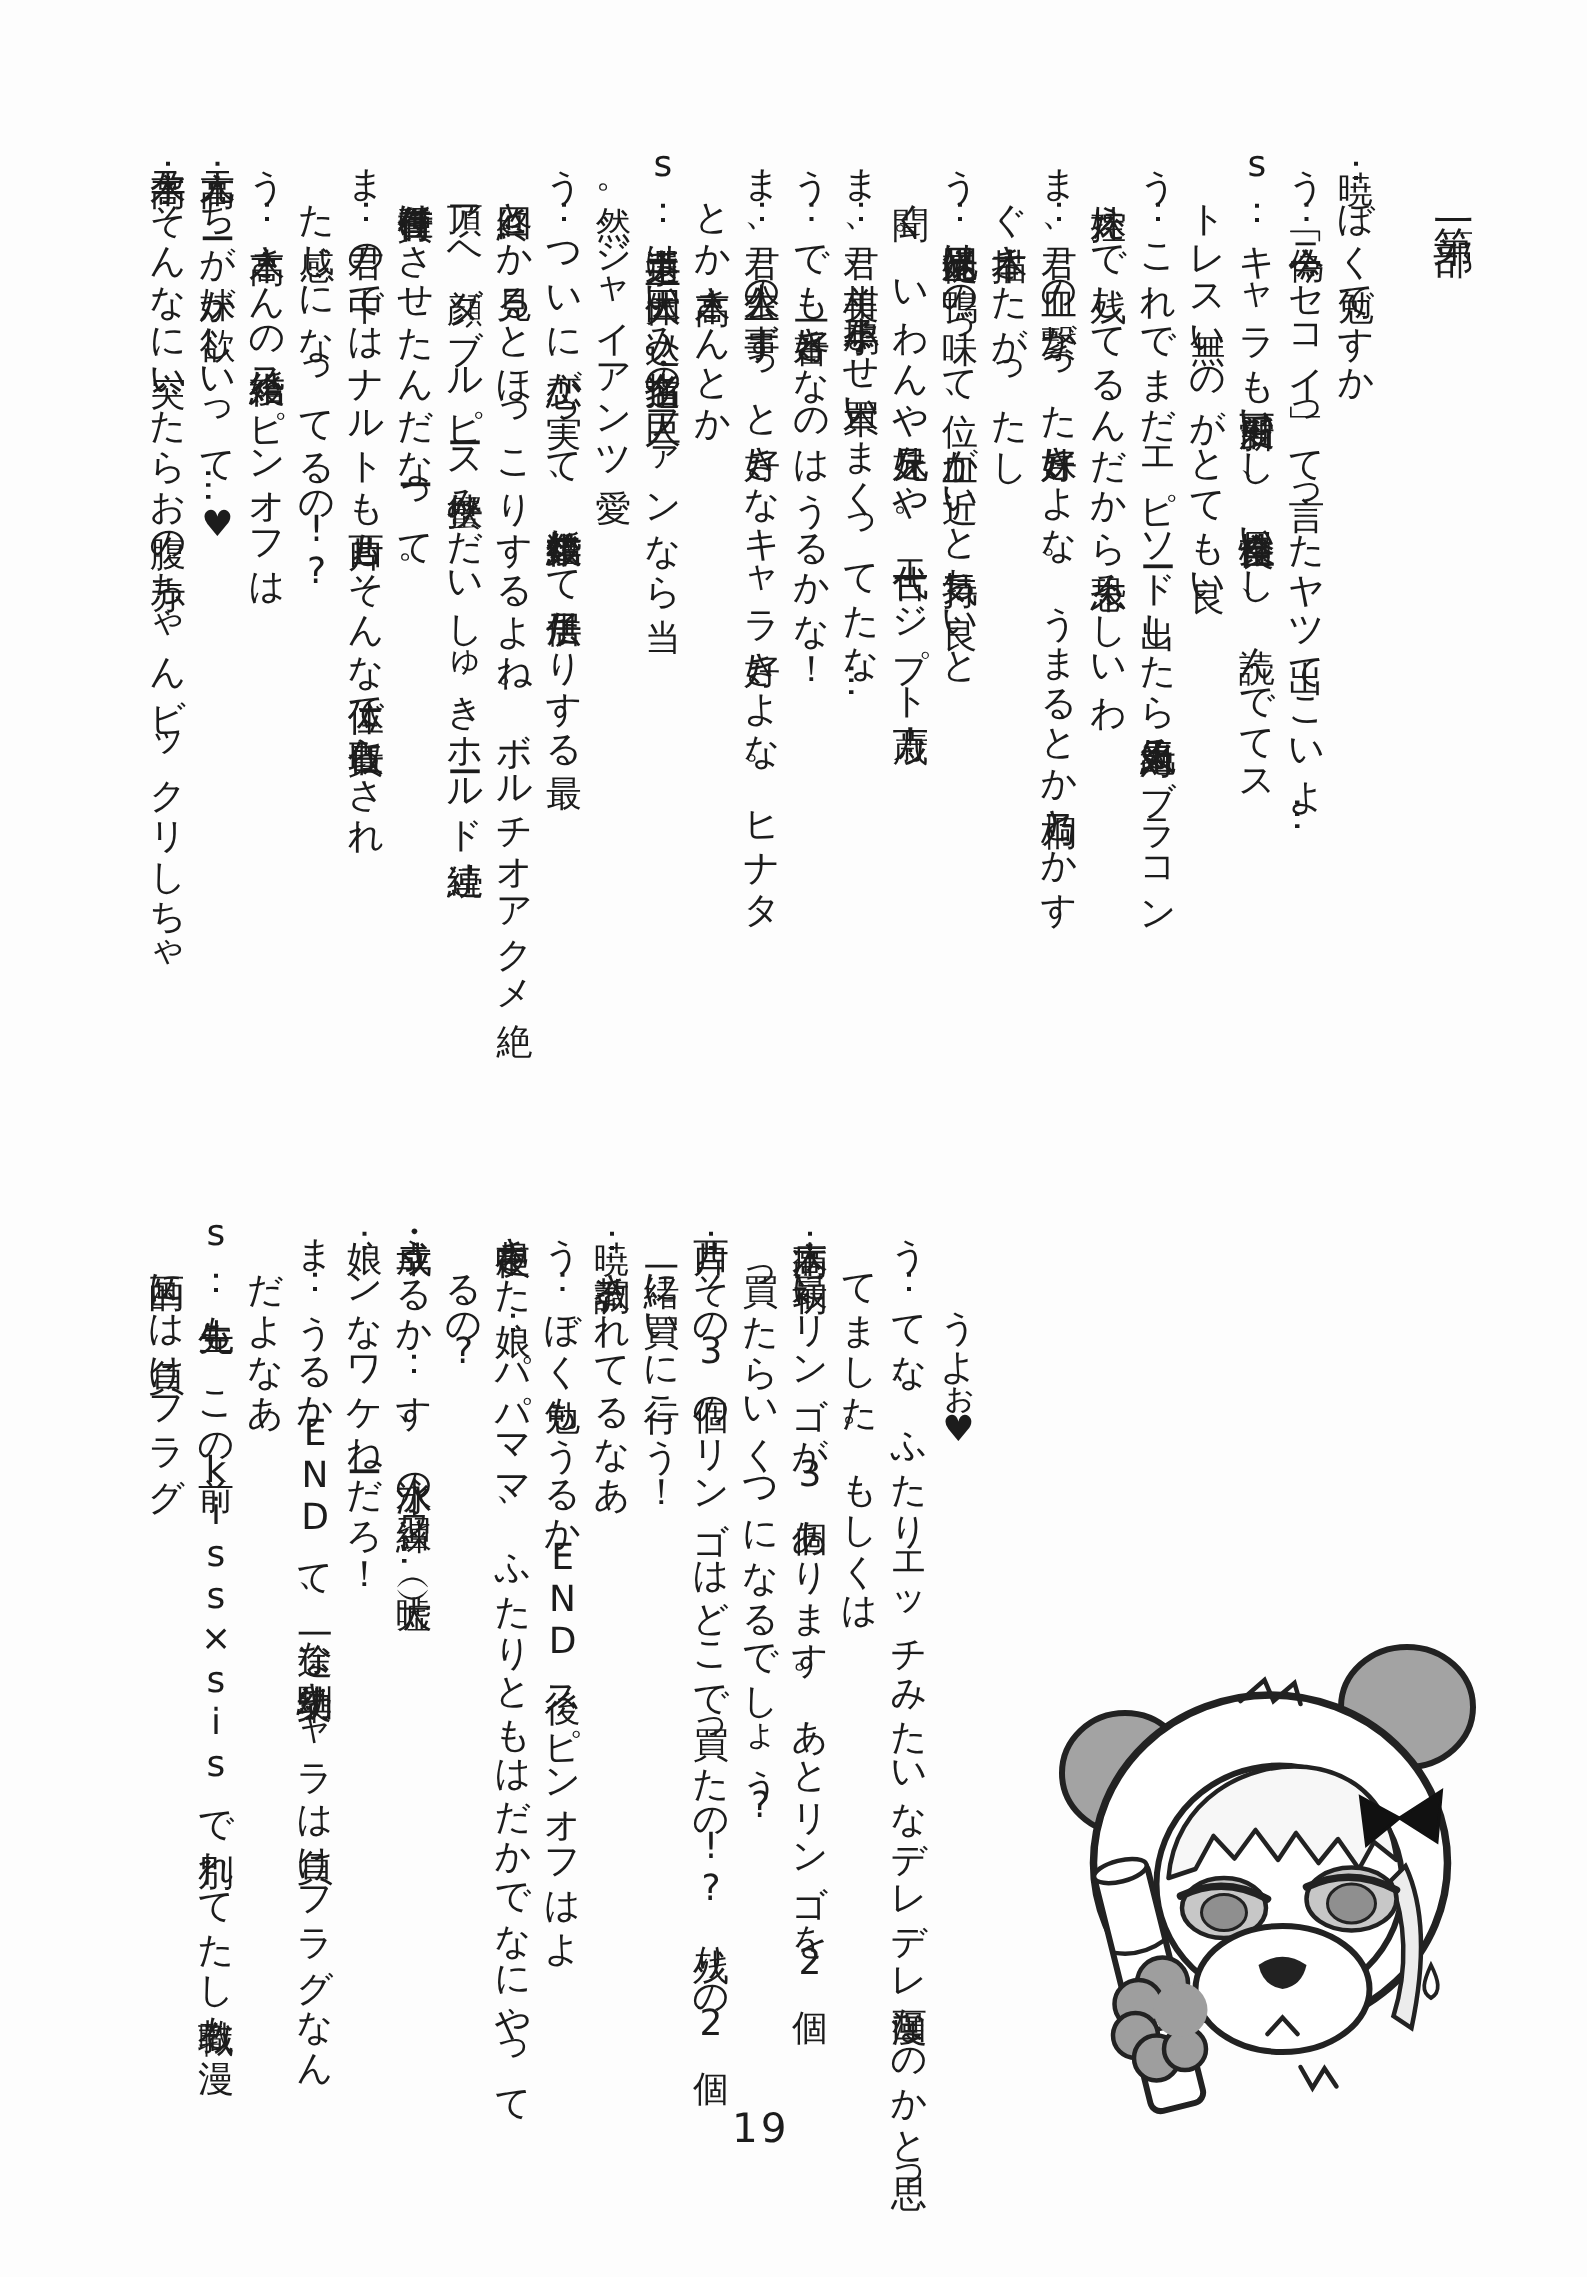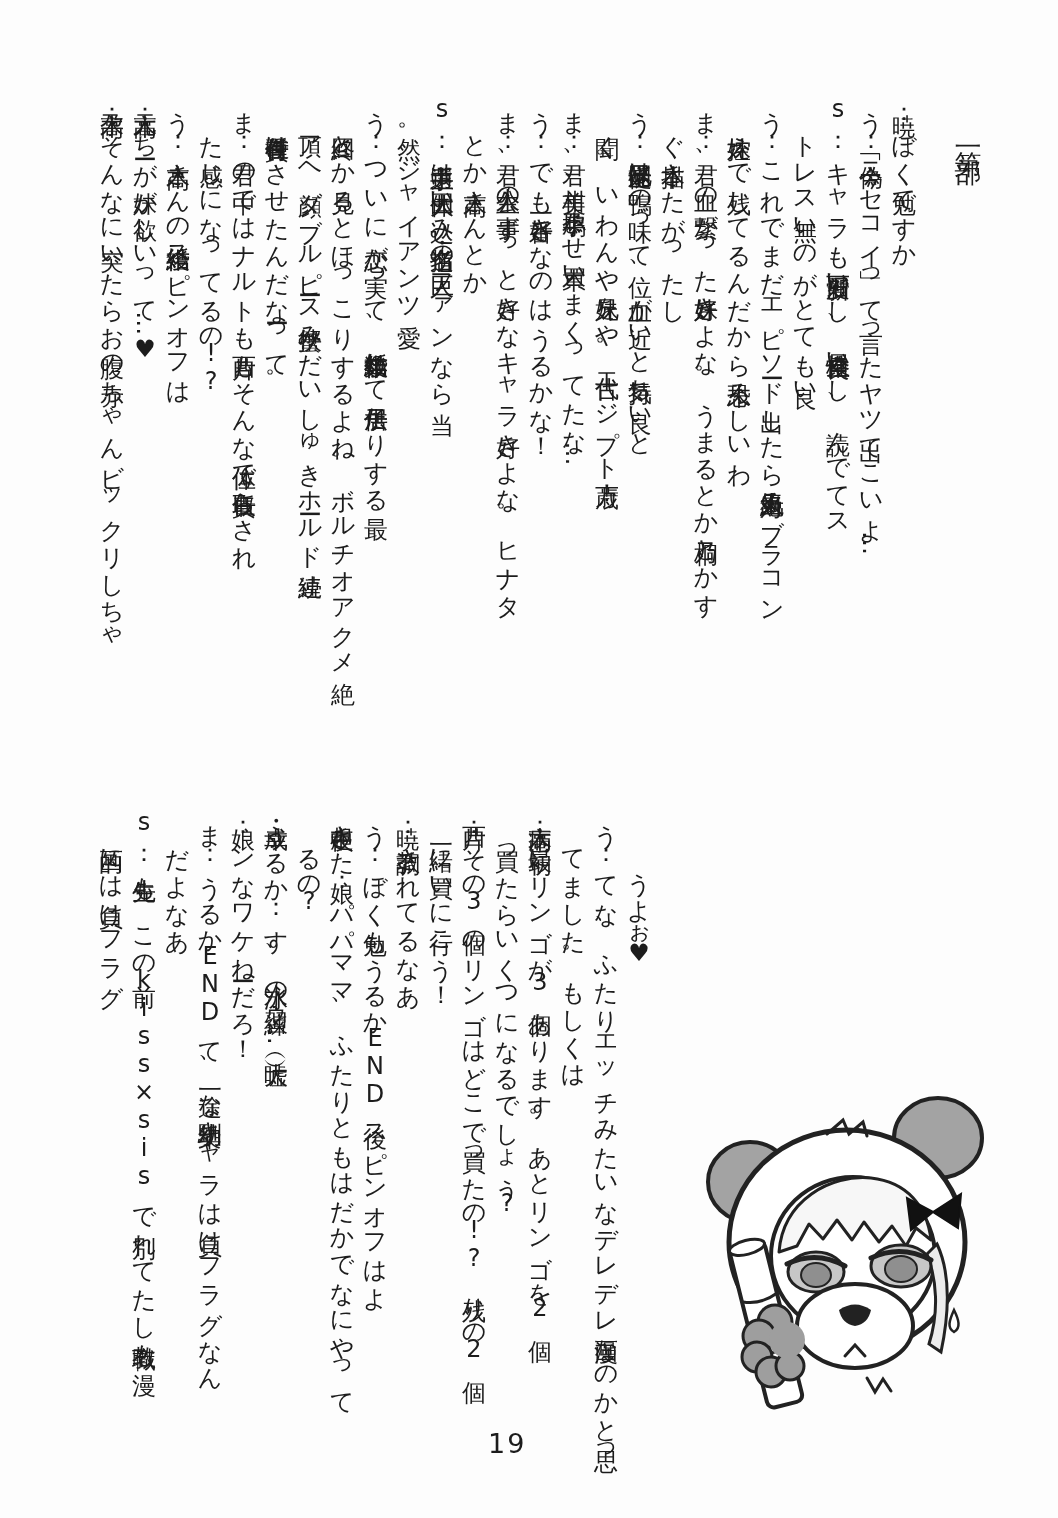--- a/index.html
+++ b/index.html
@@ -31,21 +31,20 @@
     white-space:nowrap;
   }
   #top-text{top:95px;right:138px;height:655px;}
   #bottom-text{top:808px;right:403px;height:665px;}
   #section-title{top:130px;left:950px;}
   .page-number{
     position:absolute;
     left:488px;top:1404px;
     font-size:27px;
     letter-spacing:2px;
-    margin-top:24px;
   }
   .illustration{
     position:absolute;
     left:695px;top:1082px;
     width:300px;height:330px;
   }
 </style>
 </head>
 <body>
 

